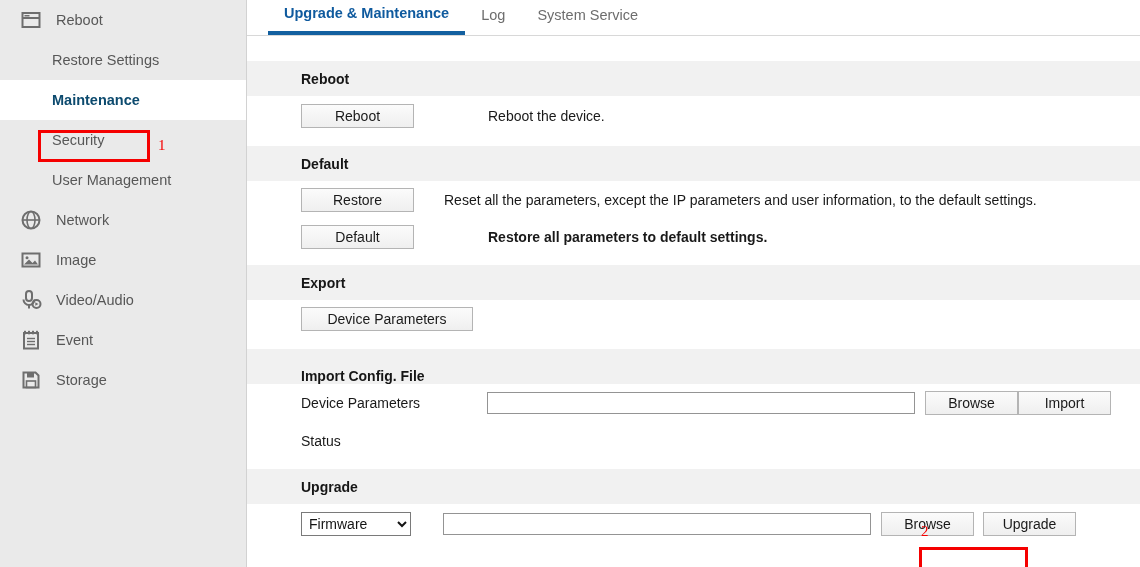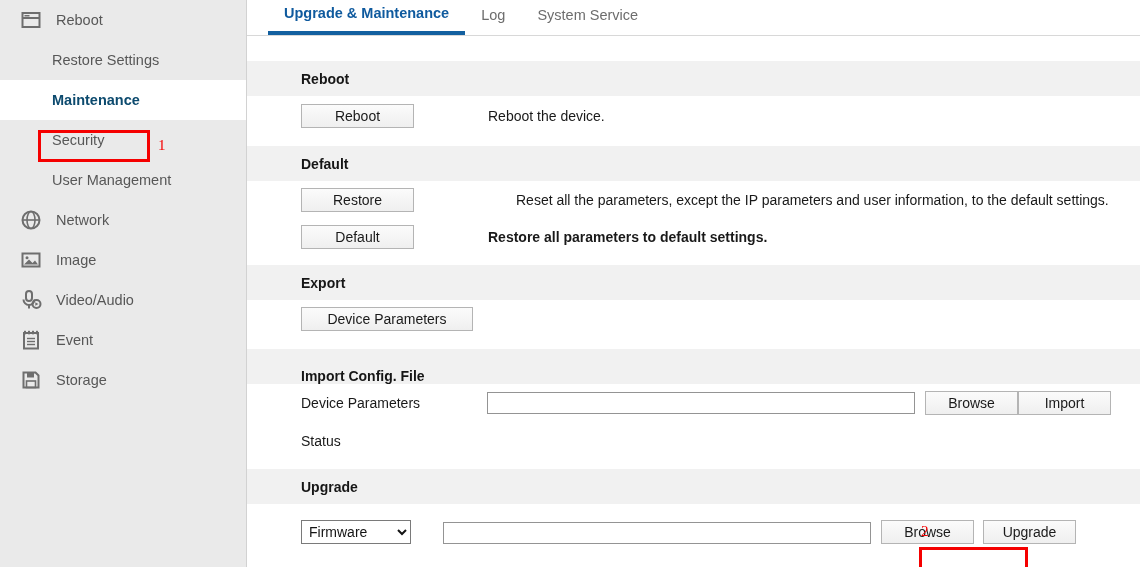--- a/index.html
+++ b/index.html
@@ -299,21 +299,21 @@
       <div class="row" style="height:40px;">
         <div class="btn w113">Reboot</div>
         <div class="desc" style="margin-left:74px;">Reboot the device.</div>
       </div>
 
       <div class="sec-head" style="margin-top:10px;">
         <span>Default</span>
       </div>
       <div class="row" style="height:38px;">
         <div class="btn w113">Restore</div>
-        <div class="desc" style="margin-left:102px;">Reset all the parameters, except the IP parameters and user information, to the default settings.</div>
+        <div class="desc" style="margin-left:30px;">Reset all the parameters, except the IP parameters and user information, to the default settings.</div>
       </div>
       <div class="row" style="height:36px;">
         <div class="btn w113">Default</div>
         <div class="desc" style="margin-left:74px;font-weight:bold;">Restore all parameters to default settings.</div>
       </div>
 
       <div class="sec-head" style="margin-top:10px;">
         <span>Export</span>
       </div>
       <div class="row" style="height:37px;">
@@ -330,21 +330,21 @@
         <div class="btn w93" style="">Import</div>
       </div>
       <div class="row" style="height:38px;">
         <div class="label-cell" style="width:186px;">Status</div>
         <div class="label-cell"></div>
       </div>
 
       <div class="sec-head" style="margin-top:9px;">
         <span>Upgrade</span>
       </div>
-      <div class="row" style="height:40px;align-items:flex-end;">
+      <div class="row" style="height:40px;">
         <select class="dd">
           <option>Firmware</option>
         </select>
         <input class="txt-input" type="text" style="width: 428px; margin-left: 32px;" value="">
         <div class="btn w93" style="margin-left:10px;">Browse</div>
         <div class="btn w93" style="margin-left:9px;">Upgrade</div>
       </div>
 
       <div class="anno-box" style="left:672px; top:486px; width:109px; height:37px;"></div>
       <div class="anno-num" style="left:674px; top:462px;">2</div>

